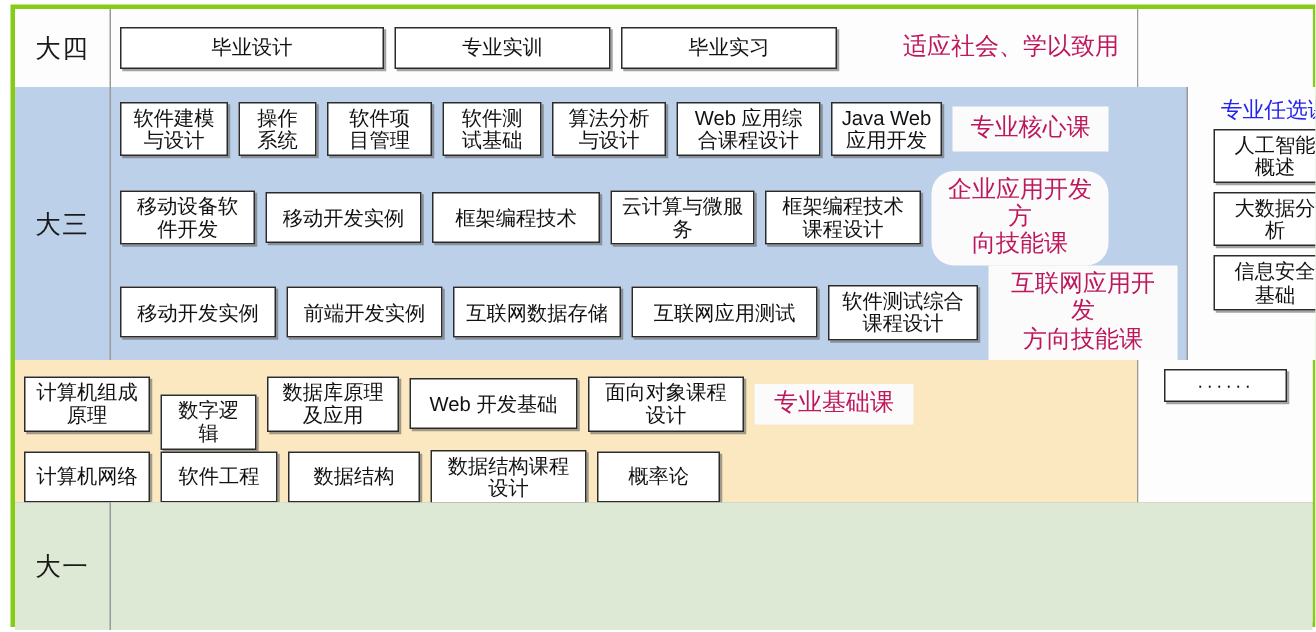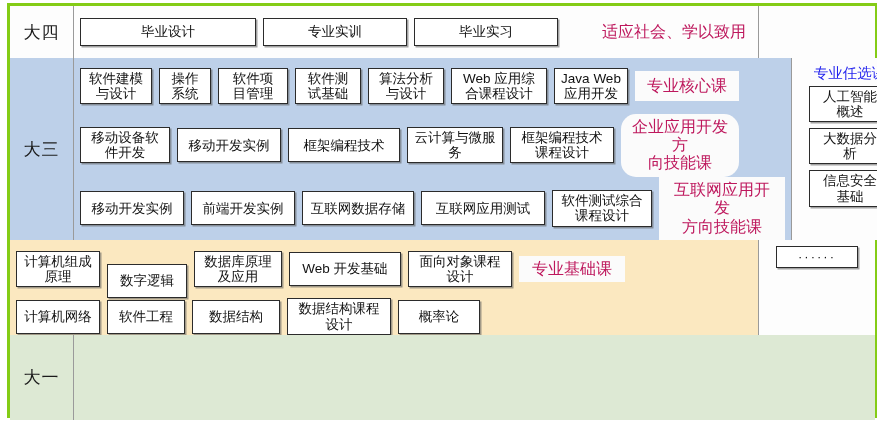--- a/index.html
+++ b/index.html
@@ -230,21 +230,21 @@
         </div>
       </div>
     </div>
     <div class="rowDiv" style="top:234px;"></div>
 
     <div class="yearRow row-y2">
       <div class="mainCell">
         <div class="subRow">
           <div class="chip tall" style="width:84px;">计算机组成
 原理</div>
-          <div class="chip tall" style="width:80px;margin-top:24px;">数字逻辑</div>
+          <div class="chip tall" style="width:64px;margin-top:24px;">数字逻辑</div>
           <div class="chip tall" style="width:88px;">数据库原理
 及应用</div>
           <div class="chip tall" style="width:112px;">Web 开发基础</div>
           <div class="chip tall" style="width:104px;">面向对象课程
 设计</div>
           <div class="tag" style="width:106px;min-height:26px;">专业基础课</div>
         </div>
         <div class="subRow">
           <div class="chip tall" style="width:84px;">计算机网络</div>
           <div class="chip tall" style="width:78px;">软件工程</div>

